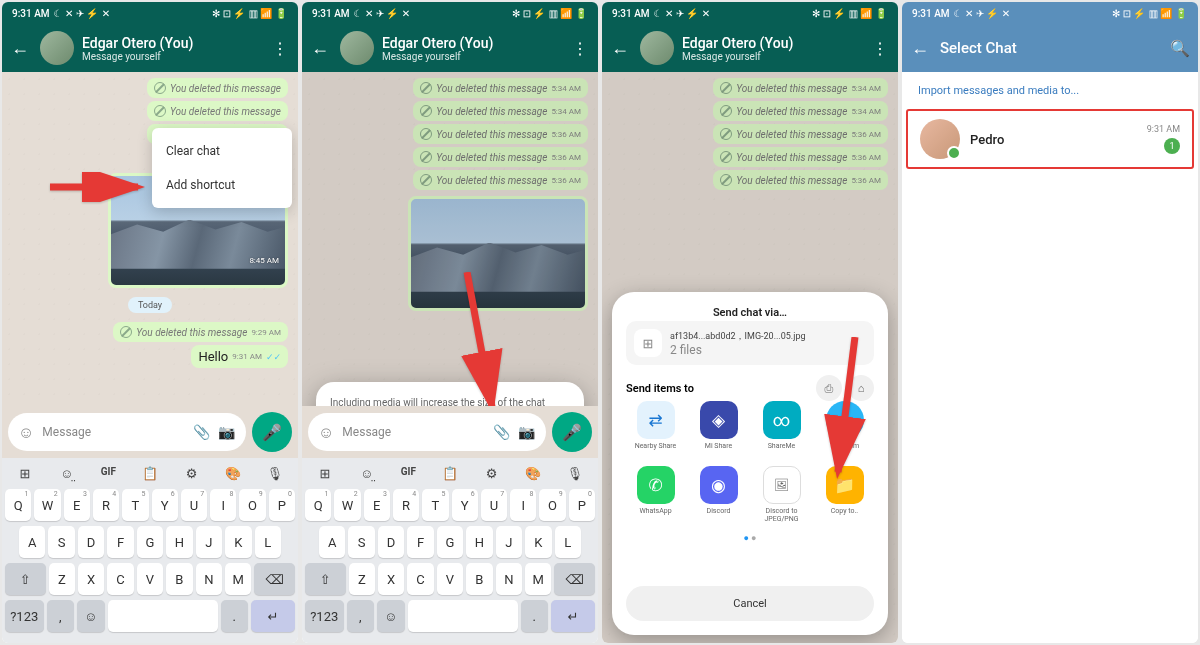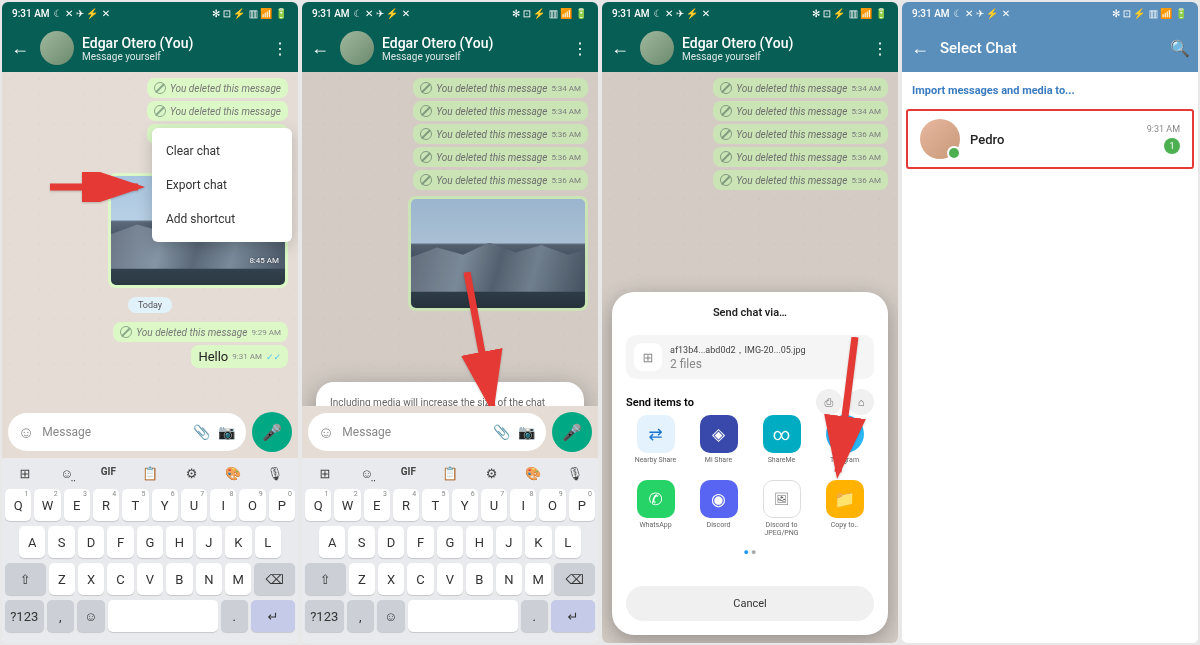--- a/index.html
+++ b/index.html
@@ -52,38 +52,38 @@
 .key.space{flex:4}
 .key.enter{background:#c5cae9;flex:1.6}
 .popup{position:absolute;background:#fff;border-radius:6px;box-shadow:0 4px 16px rgba(0,0,0,.2);z-index:10}
 .menu-popup{top:56px;right:6px;width:140px;padding:6px 0}
 .menu-item{padding:10px 14px;font-size:12px;color:#333}
 .red-arrow{position:absolute;z-index:20}
 .arrow-svg{filter:drop-shadow(0 1px 1px rgba(0,0,0,.2))}
 .dialog{position:absolute;left:14px;right:14px;top:310px;background:#fff;border-radius:18px;box-shadow:0 8px 28px rgba(0,0,0,.35);padding:14px;z-index:10}
 .dialog .msg{font-size:10px;color:#666;line-height:1.4}
 .share-sheet{position:absolute;left:10px;right:10px;top:220px;bottom:8px;background:#fff;border-radius:22px;padding:14px;z-index:10;box-shadow:0 6px 22px rgba(0,0,0,.3);display:flex;flex-direction:column}
-.share-title{text-align:center;font-size:11px;font-weight:600;color:#222;margin-bottom:16px}
+.share-title{text-align:center;font-size:11px;font-weight:600;color:#222;margin-bottom:2px}
 .file-box{background:#f5f5f5;border-radius:10px;padding:8px;display:flex;align-items:center;gap:8px;margin-bottom:10px}
 .file-ic{width:28px;height:28px;background:#fff;border-radius:8px;display:flex;align-items:center;justify-content:center;color:#888;font-size:13px}
 .file-info .fn{font-size:9px;color:#444}
 .file-info .fc{font-size:12px;color:#888}
 .send-row{display:flex;align-items:center;justify-content:space-between;margin-bottom:0}
 .send-row .lbl{font-size:11px;font-weight:600}
 .send-row .actions{display:flex;gap:6px}
 .round-ic{width:26px;height:26px;background:#f0f0f0;border-radius:50%;display:flex;align-items:center;justify-content:center;font-size:11px;color:#666}
 .app-grid{display:grid;grid-template-columns:repeat(4,1fr);gap:8px 4px;margin-bottom:6px}
 .app-item{display:flex;flex-direction:column;align-items:center;gap:3px}
 .app-ic{width:38px;height:38px;border-radius:10px;display:flex;align-items:center;justify-content:center;color:#fff;font-size:17px}
 .app-lbl{font-size:7px;color:#666;text-align:center;height:16px}
 .dots{text-align:center;font-size:9px;color:#aaa;margin:4px 0 8px}
 .dots .active{color:#2196f3}
 .cancel-btn{background:#f0f0f0;border-radius:20px;padding:11px;text-align:center;font-size:11px;color:#333;margin-top:auto}
 .tg-body{flex:1;background:#fff}
-.import-hdr{padding:12px 10px;font-size:11px;color:#3a7cbf;font-weight:700}
+.import-hdr{padding:12px 16px;font-size:11px;color:#3a7cbf;font-weight:400}
 .chat-item{display:flex;align-items:center;padding:8px 12px;gap:10px;border:2.5px solid #e53935;border-radius:3px;margin:0 4px}
 .chat-av{width:40px;height:40px;border-radius:50%;background:linear-gradient(135deg,#e8b8a0,#c89878);position:relative;flex-shrink:0}
 .chat-av::after{content:"";position:absolute;width:10px;height:10px;background:#4caf50;border:2px solid #fff;border-radius:50%;bottom:-1px;right:-1px}
 .chat-info{flex:1}
 .chat-name{font-size:13px;font-weight:500;color:#222}
 .chat-meta{display:flex;flex-direction:column;align-items:flex-end;gap:4px}
 .chat-time{font-size:9px;color:#888}
 .badge{background:#4caf50;color:#fff;width:16px;height:16px;border-radius:50%;font-size:9px;display:flex;align-items:center;justify-content:center}
 .dim-overlay{position:absolute;inset:0;background:rgba(0,0,0,.08);z-index:5}
 </style>
@@ -140,21 +140,20 @@
           <span class="time">9:29 AM</span>
         </div>
       <div class="bubble normal">
           <span class="txt2">Hello</span>
           <span class="time">9:31 AM</span>
           <span class="ticks">✓✓</span>
         </div>
     </div>
     <div class="popup menu-popup">
       <div class="menu-item">Clear chat</div>
-      <div class="menu-item">Export chat</div>
       <div class="menu-item">Add shortcut</div>
     </div>
     <svg class="red-arrow arrow-svg" style="left:48px;top:100px" width="100" height="30">
         <defs>
           <marker id="ah1" markerWidth="10" markerHeight="10" refX="8" refY="3" orient="auto">
             <polygon points="0 0,9 3,0 6" fill="#e53935"></polygon>
           </marker>
         </defs>
         <line x1="0" y1="15" x2="88" y2="15" stroke="#e53935" stroke-width="7" marker-end="url(#ah1)"></line>
       </svg>

